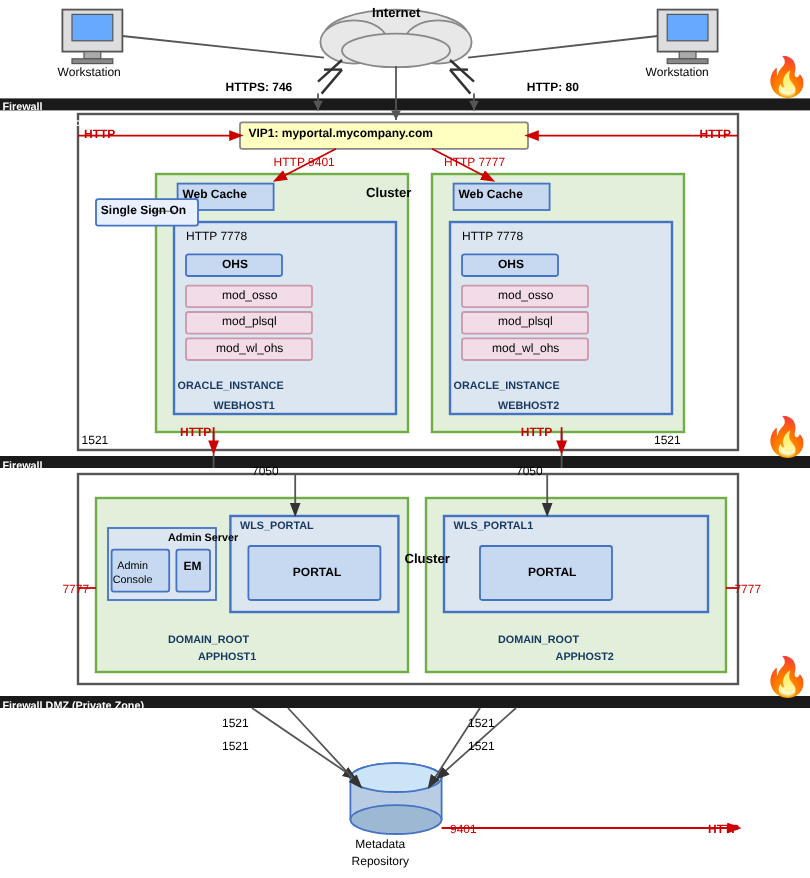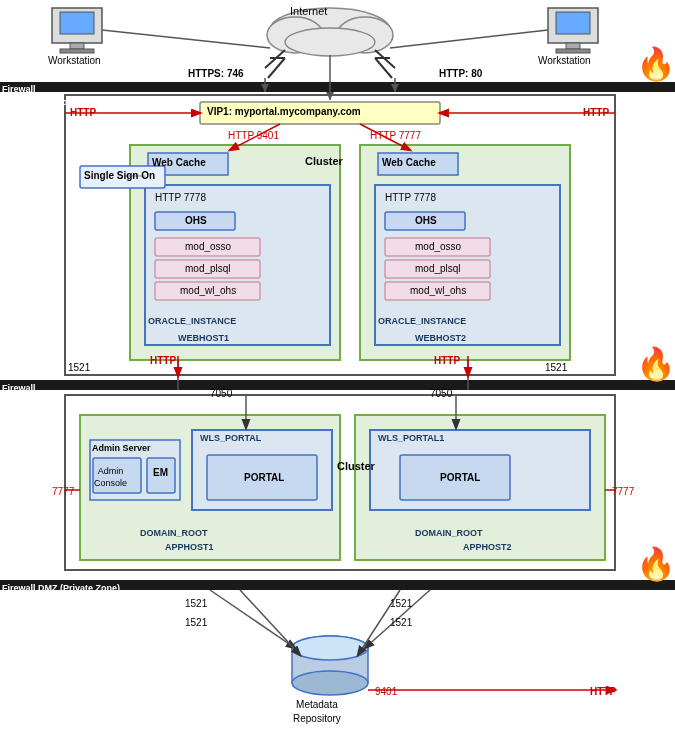--- a/index.html
+++ b/index.html
@@ -176,21 +176,21 @@
       <marker id="red-arrow" markerWidth="8" markerHeight="8" refX="6" refY="3" orient="auto">
         <path d="M0,0 L0,6 L8,3 z" fill="#c00"></path>
       </marker>
       <marker id="black-arrow" markerWidth="8" markerHeight="8" refX="6" refY="3" orient="auto">
         <path d="M0,0 L0,6 L8,3 z" fill="#333"></path>
       </marker>
     </defs>
 
   </svg>
 
-  <div style="position:absolute;top:5px;left:290px;font-size:11px;font-weight:normal;">Internet</div>
+  <div style="position:absolute;top:5px;left:310px;font-size:11px;font-weight:bold;">Internet</div>
 
   <div style="position:absolute;top:55px;left:48px;font-size:10px;">Workstation</div>
 
   <div style="position:absolute;top:55px;left:538px;font-size:10px;">Workstation</div>
 
   <div style="position:absolute;top:68px;left:188px;font-size:10px;font-weight:bold;color:#000;">HTTPS: 746</div>
 
   <div style="position:absolute;top:68px;left:415px;font-size:10px;font-weight:bold;color:#000;padding-left:24px;">HTTP: 80</div>
 
   <div style="position:absolute;top:83px;left:2px;font-size:9px;line-height:13px;color:#fff;font-weight:bold;">
@@ -264,21 +264,21 @@
   <div style="position:absolute;top:355px;left:434px;font-size:10px;color:#c00;font-weight:bold;">HTTP</div>
 
   <div style="position:absolute;top:362px;left:68px;font-size:10px;">1521</div>
 
   <div style="position:absolute;top:362px;left:545px;font-size:10px;">1521</div>
 
   <div style="position:absolute;top:388px;left:210px;font-size:10px;">7050</div>
 
   <div style="position:absolute;top:388px;left:430px;font-size:10px;">7050</div>
 
-  <div style="position:absolute;top:443px;left:92px;font-size:9px;font-weight:bold;">Admin Server</div>
+  <div style="position:absolute;top:443px;left:92px;font-size:9px;font-weight:bold;padding-left:48px;">Admin Server</div>
 
   <div style="position:absolute;top:465px;left:94px;font-size:9px;text-align:center;line-height:12px;">
     <span style="white-space:pre;">Admin
 Console</span>
   </div>
 
   <div style="position:absolute;top:467px;left:153px;font-size:10px;font-weight:bold;">EM</div>
 
   <div style="position:absolute;top:433px;left:200px;font-size:9px;font-weight:bold;color:#17375e;text-align:center;">WLS_PORTAL</div>
 

